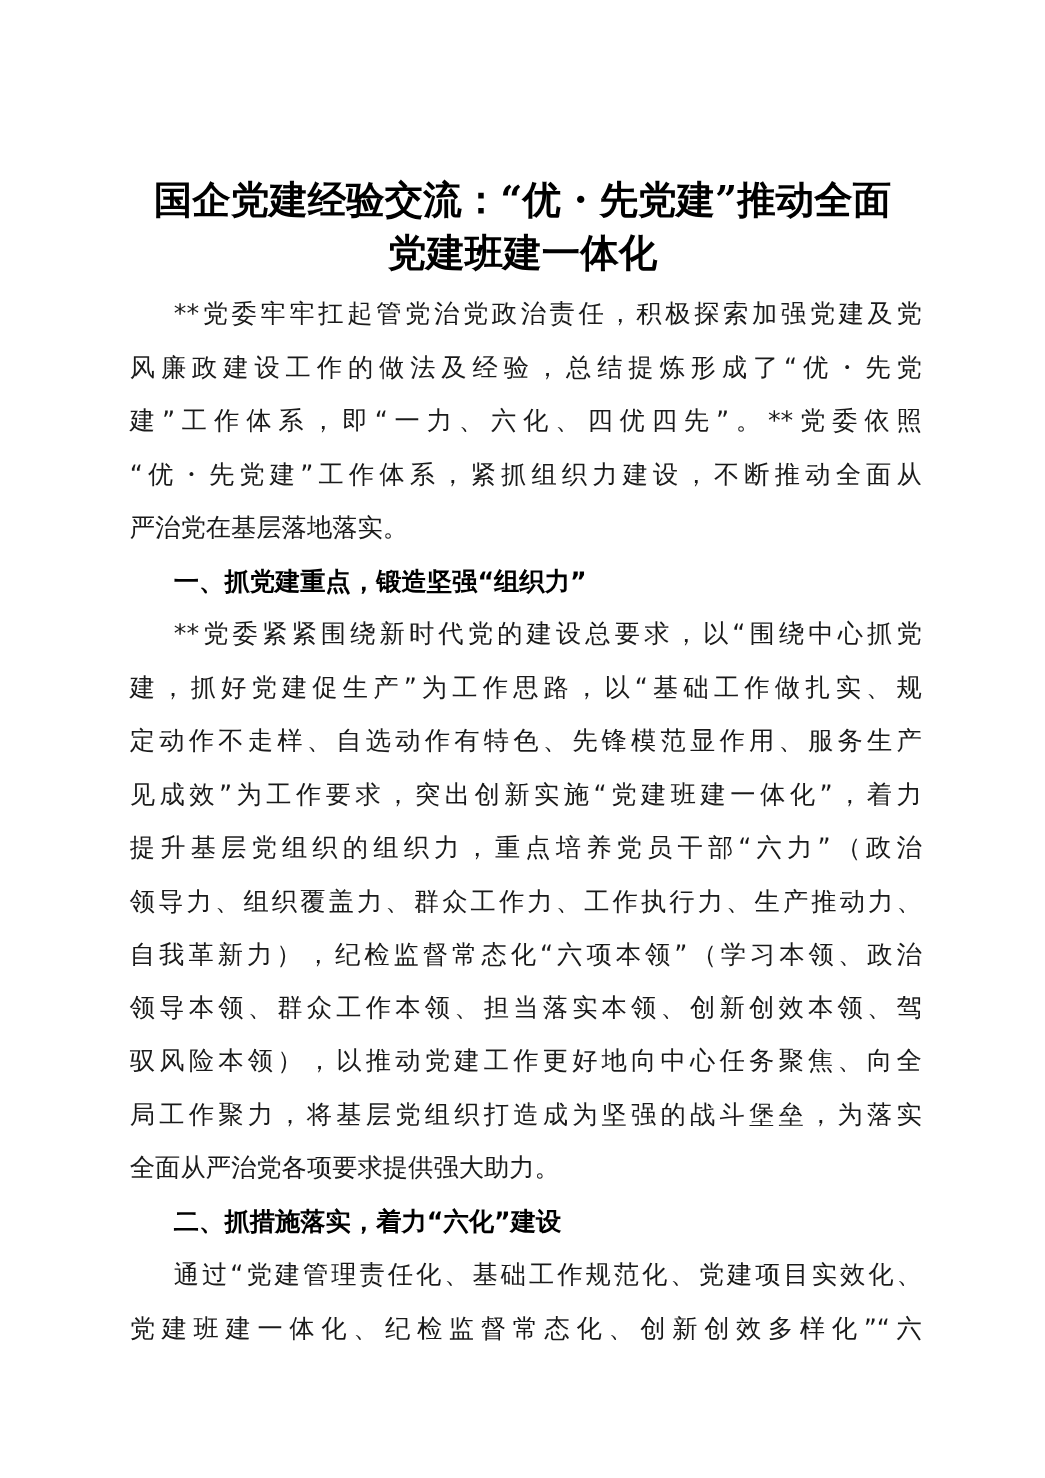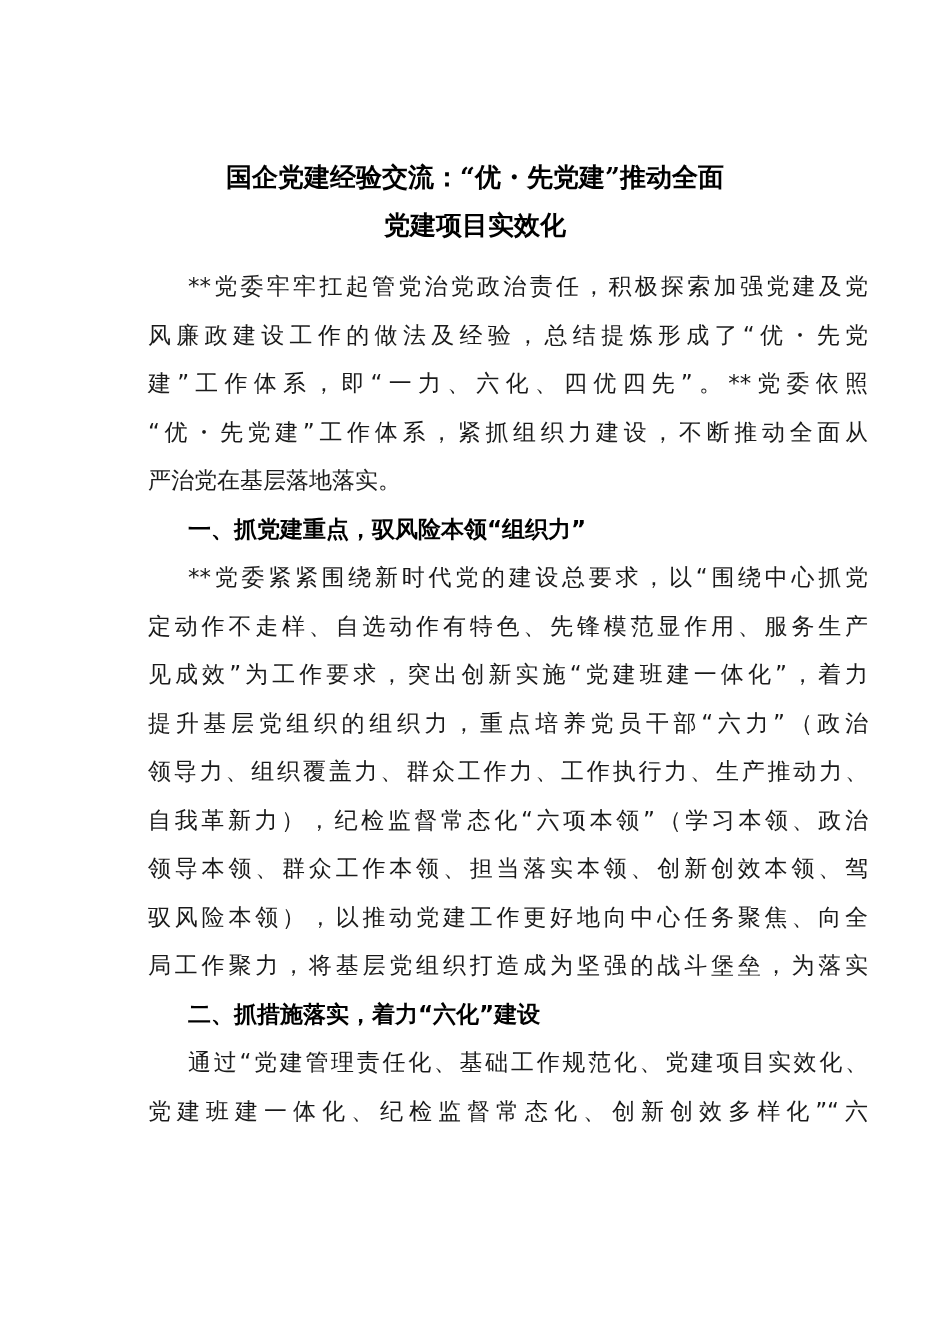--- a/index.html
+++ b/index.html
@@ -22,21 +22,21 @@
       height: 1344px;
       background: #ffffff;
     }
     .title {
       position: absolute;
       left: 100px;
       width: 750px;
       text-align: center;
       font-family: "DejaVu Serif", "Liberation Serif", serif;
       font-weight: bold;
-      font-size: 26px;
+      font-size: 35px;
       line-height: 48px;
       top: 136px;
       letter-spacing: 0px;
       color: #000;
     }
     .title .line { display: block; white-space: nowrap; }
     .body-text {
       position: absolute;
       left: 118px;
       width: 720px;
@@ -65,45 +65,47 @@
       text-align-last: justify;
     }
   </style>
 </head>
 <body>
 
 <div class="page">
 
   <h1 class="title">
     <span class="line">国企党建经验交流：“优・先党建”推动全面</span>
-    <span class="line">党建项目实效化</span>
+    <span class="line">党建班建一体化</span>
   </h1>
 
-  <div class="body-text" style="top:262px;margin-left:30px;">
+  <div class="body-text" style="top:262px;">
 
     <div class="para">
       <span class="line indent justify-line">**党委牢牢扛起管党治党政治责任，积极探索加强党建及党</span>
       <span class="line justify-line">风廉政建设工作的做法及经验，总结提炼形成了“优・先党</span>
       <span class="line justify-line">建”工作体系，即“一力、六化、四优四先”。**党委依照</span>
       <span class="line justify-line">“优・先党建”工作体系，紧抓组织力建设，不断推动全面从</span>
       <span class="line">严治党在基层落地落实。</span>
     </div>
 
-    <div class="heading">一、抓党建重点，驭风险本领“组织力”</div>
+    <div class="heading">一、抓党建重点，锻造坚强“组织力”</div>
 
     <div class="para">
       <span class="line indent justify-line">**党委紧紧围绕新时代党的建设总要求，以“围绕中心抓党</span>
+      <span class="line justify-line">建，抓好党建促生产”为工作思路，以“基础工作做扎实、规</span>
       <span class="line justify-line">定动作不走样、自选动作有特色、先锋模范显作用、服务生产</span>
       <span class="line justify-line">见成效”为工作要求，突出创新实施“党建班建一体化”，着力</span>
       <span class="line justify-line">提升基层党组织的组织力，重点培养党员干部“六力”（政治</span>
       <span class="line justify-line">领导力、组织覆盖力、群众工作力、工作执行力、生产推动力、</span>
       <span class="line justify-line">自我革新力），纪检监督常态化“六项本领”（学习本领、政治</span>
       <span class="line justify-line">领导本领、群众工作本领、担当落实本领、创新创效本领、驾</span>
       <span class="line justify-line">驭风险本领），以推动党建工作更好地向中心任务聚焦、向全</span>
       <span class="line justify-line">局工作聚力，将基层党组织打造成为坚强的战斗堡垒，为落实</span>
+      <span class="line">全面从严治党各项要求提供强大助力。</span>
     </div>
 
     <div class="heading">二、抓措施落实，着力“六化”建设</div>
 
     <div class="para">
       <span class="line indent justify-line">通过“党建管理责任化、基础工作规范化、党建项目实效化、</span>
       <span class="line justify-line">党建班建一体化、纪检监督常态化、创新创效多样化”“六</span>
     </div>
 
   </div>

